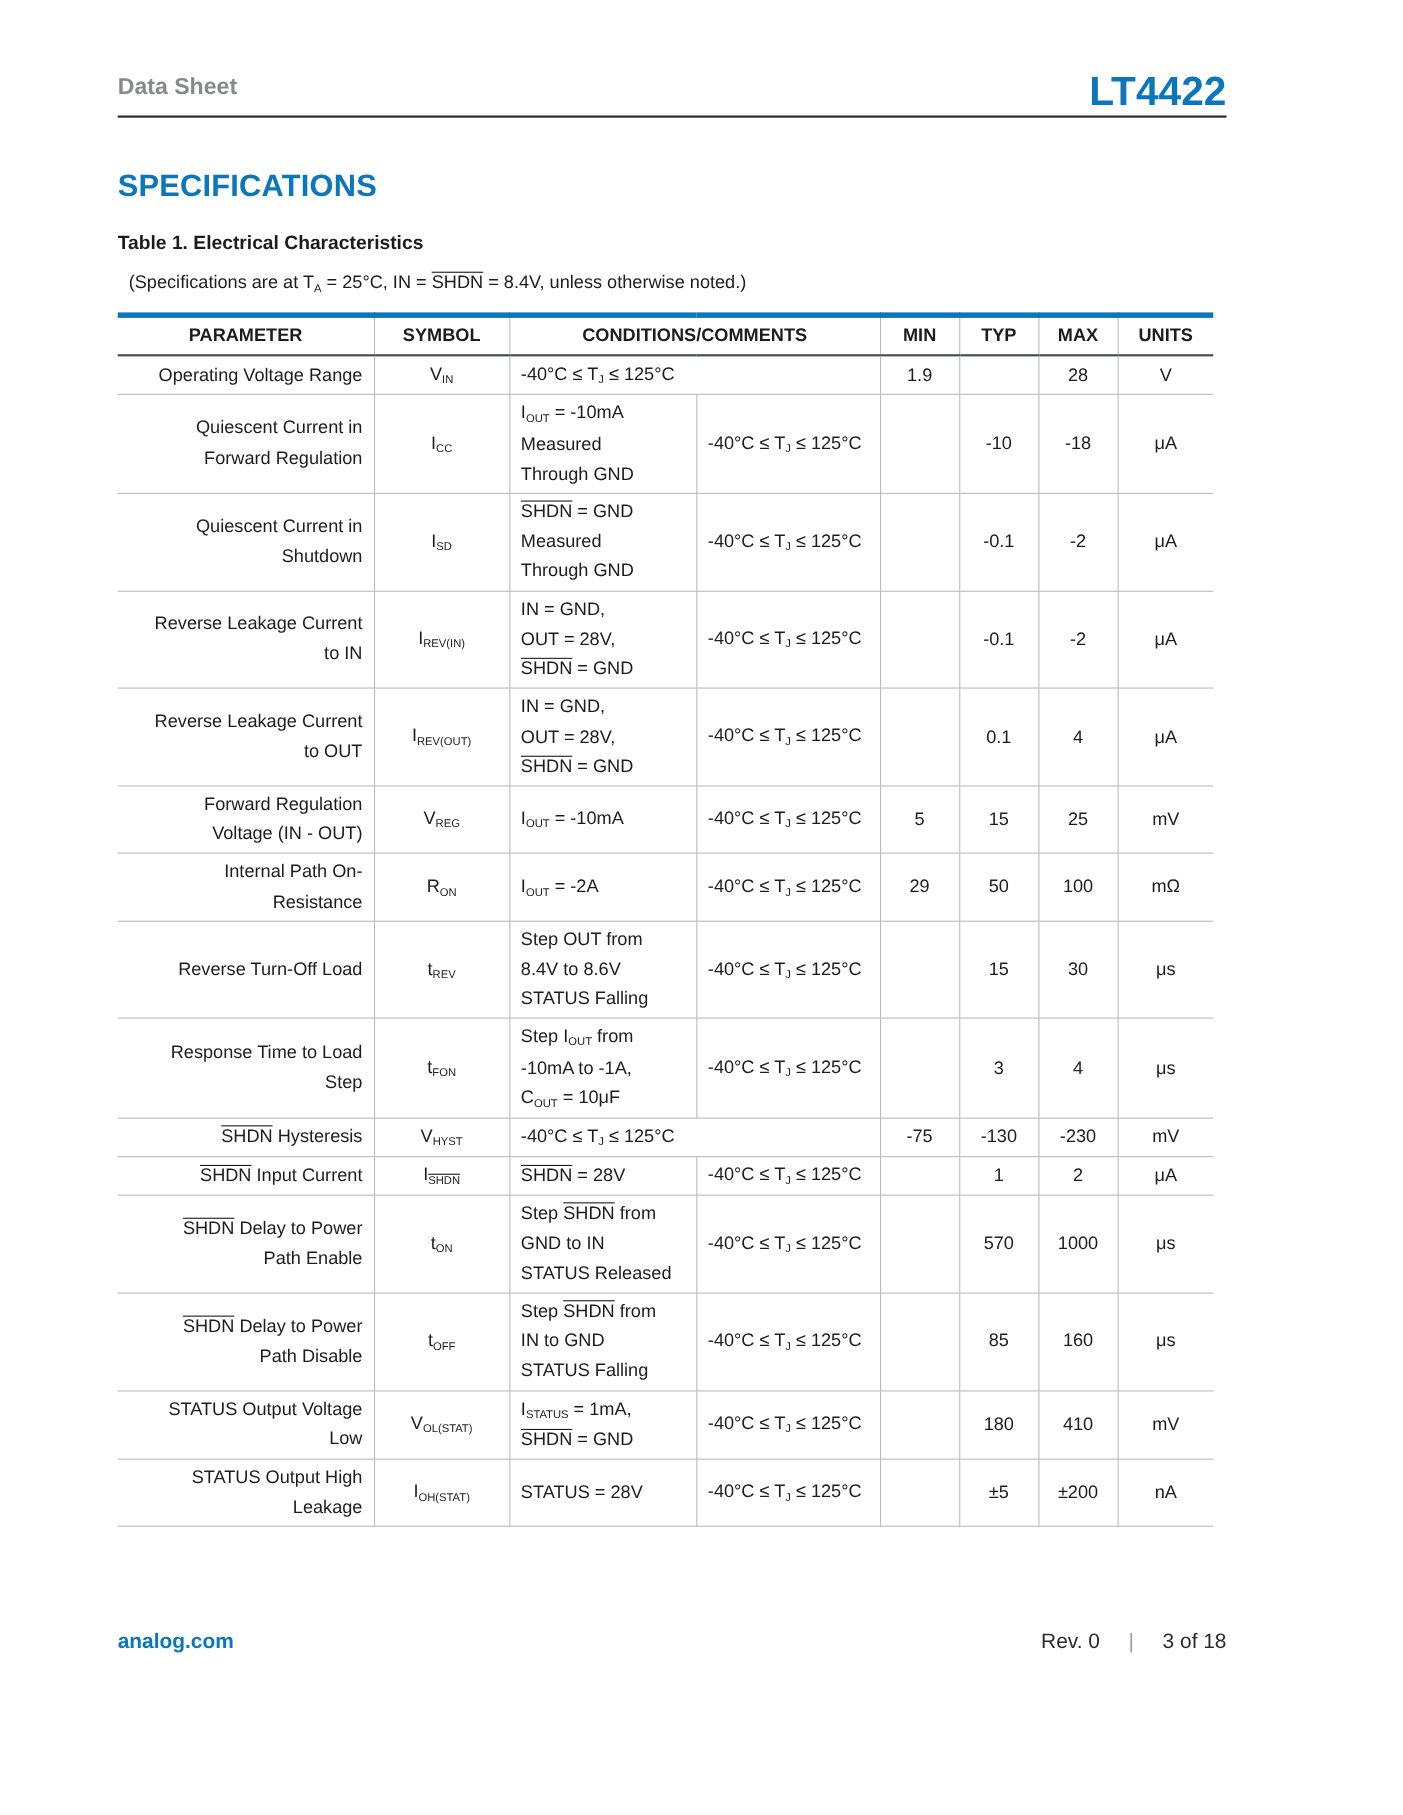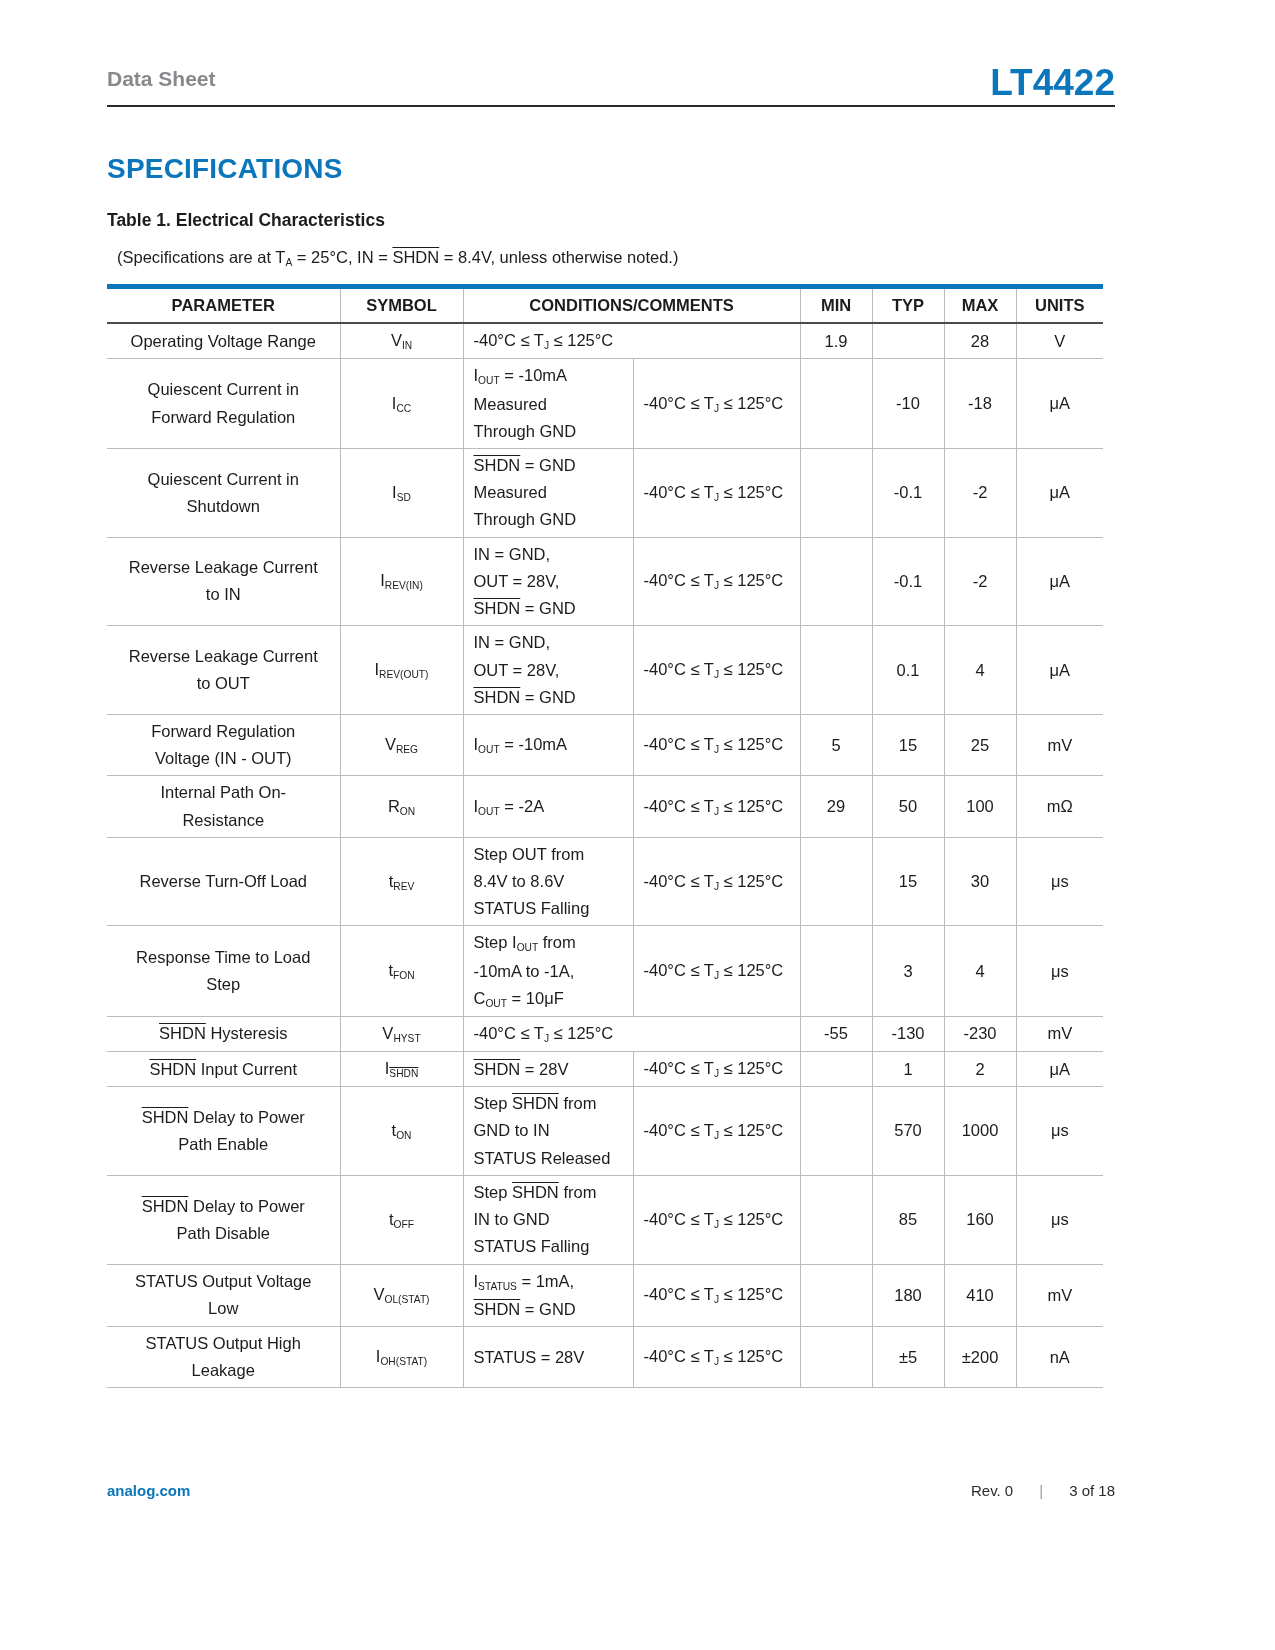--- a/index.html
+++ b/index.html
@@ -41,35 +41,35 @@
     border-right:1px solid var(--border-gray);
     font-size:16.5px;background:#ffffff;
   }
   .spec td{
     border:1px solid var(--border-gray);
     padding:3px 10px;vertical-align:middle;
     white-space:pre-line;line-height:1.65;
   }
   .spec tr > *:first-child{border-left:none;}
   .spec tr > *:last-child{border-right:none;}
-  .c-param{text-align:center;margin-top:32px;}
+  .c-param{text-align:right;margin-top:32px;}
   .c-sym{text-align:center;}
   .c-cond{text-align:left;}
   .c-temp{text-align:left;}
   .c-num{text-align:center;margin-left:40px;}
   .c-units{text-align:center;}
 
   .sub{font-size:0.62em;vertical-align:-0.32em;letter-spacing:0;}
   .ol{text-decoration:overline;}
   .sub.ol{text-decoration:overline;}
 
   .page-footer{
     position:absolute;left:107px;width:1008px;top:1482px;
     display:flex;justify-content:space-between;align-items:center;
-    font-size:15px;
+    font-size:19px;
   }
   .analog-link{color:var(--accent-blue);font-weight:bold;text-decoration:none;}
   .footer-right{display:flex;gap:26px;align-items:center;color:#2b2b2b;}
   .sep{color:#9a9da0;}
 </style>
 </head>
 <body>
 
 <div class="page">
   <div class="content">
@@ -213,21 +213,21 @@
             <td class="c-temp">-40°C ≤ T<span class="sub">J</span> ≤ 125°C</td>
             <td class="c-num"></td>
             <td class="c-num">3</td>
             <td class="c-num">4</td>
             <td class="c-units">μs</td>
           </tr>
           <tr>
             <td class="c-param"><span class="ol">SHDN</span> Hysteresis</td>
             <td class="c-sym">V<span class="sub">HYST</span></td>
             <td class="c-cond" colspan="2">-40°C ≤ T<span class="sub">J</span> ≤ 125°C</td>
-            <td class="c-num">-55</td>
+            <td class="c-num">-75</td>
             <td class="c-num">-130</td>
             <td class="c-num">-230</td>
             <td class="c-units">mV</td>
           </tr>
           <tr>
             <td class="c-param"><span class="ol">SHDN</span> Input Current</td>
             <td class="c-sym">I<span class="sub ol">SHDN</span></td>
             <td class="c-cond"><span class="ol">SHDN</span> = 28V</td>
             <td class="c-temp">-40°C ≤ T<span class="sub">J</span> ≤ 125°C</td>
             <td class="c-num"></td>

